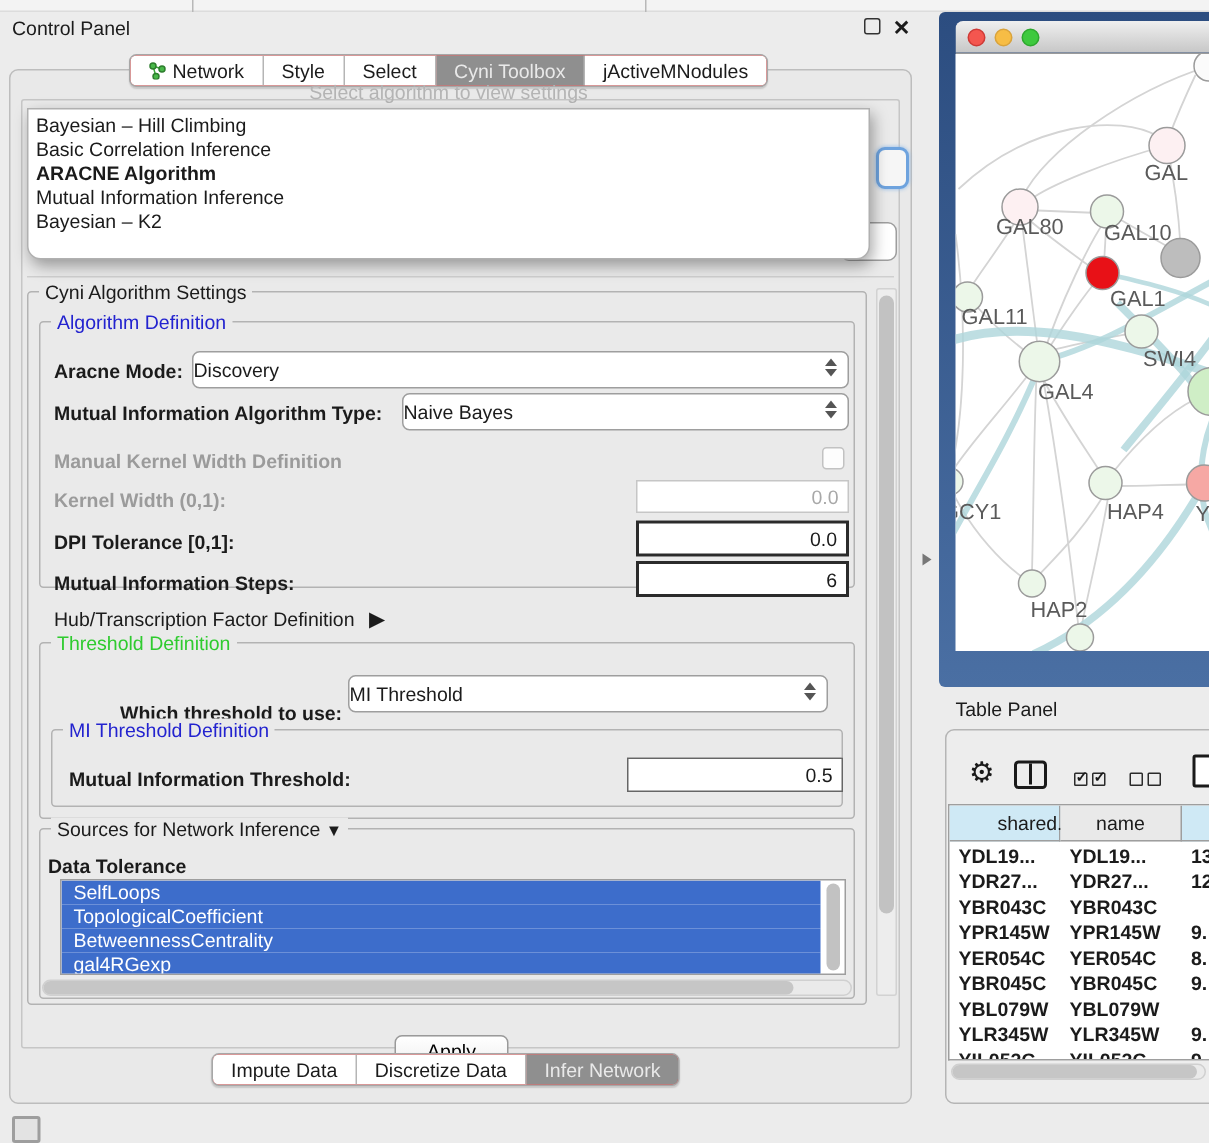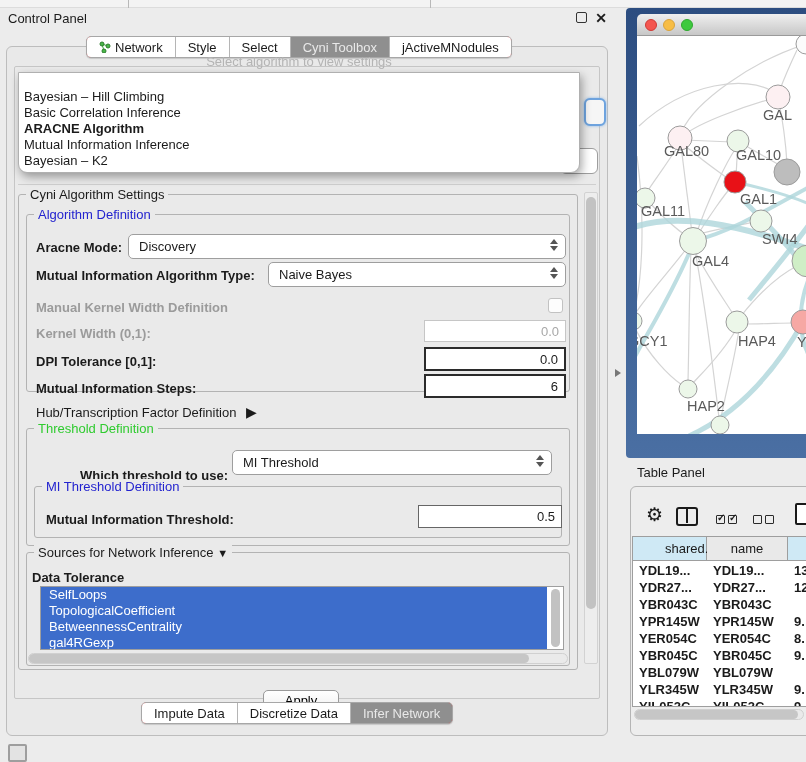--- a/index.html
+++ b/index.html
@@ -23,35 +23,35 @@
   #cp-inner{left:14px;top:66px;width:586px;height:633px;background:#eaeaea;border:1px solid #c6c6c6;border-radius:2px;}
   
   .seg{display:flex;border:1px solid #a7a7a7;border-radius:5px;background:#ef4444;overflow:hidden;height:22px;box-shadow:0 1px 1px rgba(0,0,0,.15);}
   .seg .tab{display:flex;align-items:center;justify-content:center;gap:4px;padding:0 12px;border-right:1px solid #b5b5b5;background:#fff;font-size:13px;cursor:default;white-space:nowrap;}
   .seg .tab:last-child{border-right:none;}
   .seg .tab.sel{background:var(--tab-sel);color:#e9e9e9;}
   #top-tabs{left:86px;top:36px;z-index:3;}
   #bottom-tabs{left:141px;top:702px;z-index:3;}
   
   #algo-prompt{left:18px;top:54px;width:562px;text-align:center;color:#b4b4b4;font-size:13px;z-index:4;}
-  #algo-popup{left:18px;top:72px;width:562px;height:101px;background:#fff;border:1px solid #b0b0b0;border-radius:0 0 9px 9px;box-shadow:2px 4px 10px rgba(0,0,0,.35);z-index:10;padding-top:16px;overflow:hidden;}
+  #algo-popup{left:18px;top:72px;width:562px;height:101px;background:#fff;border:1px solid #b0b0b0;border-radius:0 0 9px 9px;box-shadow:2px 4px 10px rgba(0,0,0,.35);z-index:10;padding-top:3px;overflow:hidden;}
   #algo-popup .item{height:16px;line-height:16px;padding-left:5px;font-size:13px;}
   #algo-popup .item.hl{font-weight:bold;}
   #frag-combo{left:560px;top:148px;width:38px;height:26px;background:#fff;border:1px solid #9e9e9e;border-radius:6px;z-index:2;}
   #frag-focus{left:584px;top:98px;width:22px;height:28px;background:#f6f6f6;border:2px solid #6ea3de;box-shadow:0 0 3px #8ab7e8;border-radius:6px;z-index:2;}
   #upper-divider{left:18px;top:184px;width:578px;height:1px;background:#cfcfcf;}
   
   .group{border:1px solid #b3b3b3;border-radius:3px;}
   .legend{position:absolute;background:#eaeaea;padding:0 4px;font-size:13px;z-index:2;white-space:nowrap;}
   .legend.blue{color:var(--title-blue);}
   .legend.green{color:var(--title-green);}
   .lbl{position:absolute;font-weight:bold;font-size:13px;white-space:nowrap;}
   .lbl.dis{color:#9b9b9b;}
   
-  .combo{position:absolute;height:25px;background:#fff;border:1px solid #9e9e9e;border-radius:5px;display:flex;align-items:center;padding-left:10px;font-size:13px;}
+  .combo{position:absolute;height:25px;background:#fff;border:1px solid #9e9e9e;border-radius:5px;display:flex;align-items:center;font-size:13px;}
   .stepper{position:absolute;right:7px;top:4px;display:flex;flex-direction:column;gap:2px;}
   .stepper i{display:block;width:0;height:0;border-left:4px solid transparent;border-right:4px solid transparent;}
   .stepper .up{border-bottom:5px solid #555;}
   .stepper .dn{border-top:5px solid #555;}
   
   .field{position:absolute;background:#fff;font-size:13px;text-align:right;padding:0 6px;font-family:"Liberation Sans",sans-serif;color:#1b1b1b;}
   .field.disb{border:1px solid #c6c6c6;color:#a8a8a8;}
   .field.strong{border:2px solid #2b2b2b;}
   .field.mid{border:1px solid #666;}
   .checkbox{position:absolute;width:15px;height:15px;background:#fdfdfd;border:1px solid #c2c2c2;border-radius:3px;}

